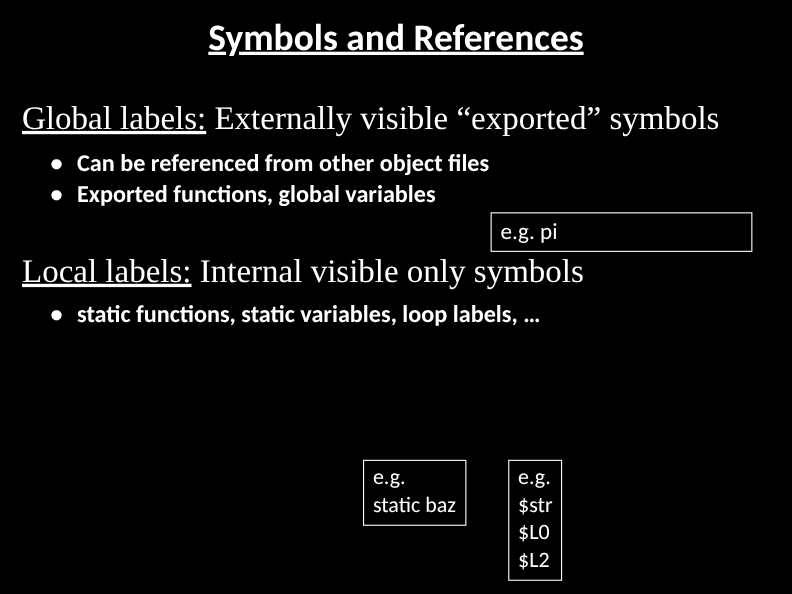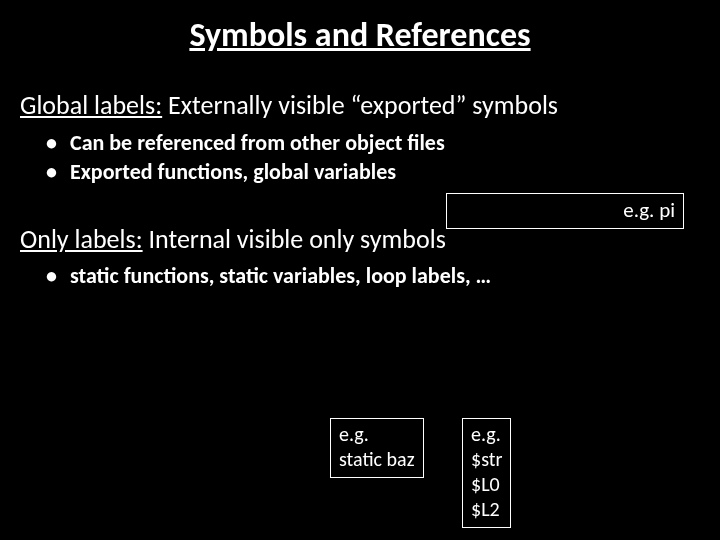--- a/index.html
+++ b/index.html
@@ -14,25 +14,26 @@
   }
   .title {
     text-align: center;
     font-size: 34px;
     font-weight: 600;
     padding-top: 14px;
     padding-bottom: 20px;
     text-decoration: underline;
   }
   .section {
-    font-size: 26px;
+    font-size: 30px;
     padding-left: 20px;
     padding-right: 20px;
     margin-top: 14px;
     line-height: 1.25;
+    font-family: Liberation Serif, serif;
   }
   .underline { text-decoration: underline; }
   .bullets {
     margin-top: 6px;
     padding-left: 70px;
     font-size: 22px;
   }
   .bullet {
     line-height: 1.35;
     position: relative;
@@ -45,21 +46,21 @@
     top: 0;
   }
   .box {
     position: absolute;
     border: 1.5px solid #fff;
     padding: 3px 8px 5px 8px;
     font-size: 20px;
     line-height: 1.25;
     background: #000;
   }
-  #box1 { left: 446px; top: 193px; width: 238px; text-align: right; }
+  #box1 { left: 446px; top: 193px; width: 238px; }
   #box1 .line1 { font-size: 21px; }
   #box1 .line2 { font-size: 16.5px; }
   #box2 { left: 330px; top: 418px; }
   #box3 { left: 462px; top: 418px; }
 </style>
 </head>
 <body>
 
 <div class="title">Symbols and References</div>
 
@@ -69,21 +70,21 @@
 <div class="bullets">
   <div class="bullet">Can be referenced from other object files</div>
   <div class="bullet">Exported functions, global variables</div>
 </div>
 
 <div id="box1" class="box">
   <div class="line1">e.g. pi</div>
 </div>
 
 <div class="section" style="margin-top:36px">
-  <span class="underline">Only labels:</span><span>  Internal  visible only symbols</span>
+  <span class="underline">Local labels:</span><span>  Internal  visible only symbols</span>
 </div>
 <div class="bullets">
   <div class="bullet">static functions, static variables, loop labels, …</div>
 </div>
 
 <div id="box2" class="box">
   <div>e.g.</div>
   <div>static baz</div>
 </div>
 

